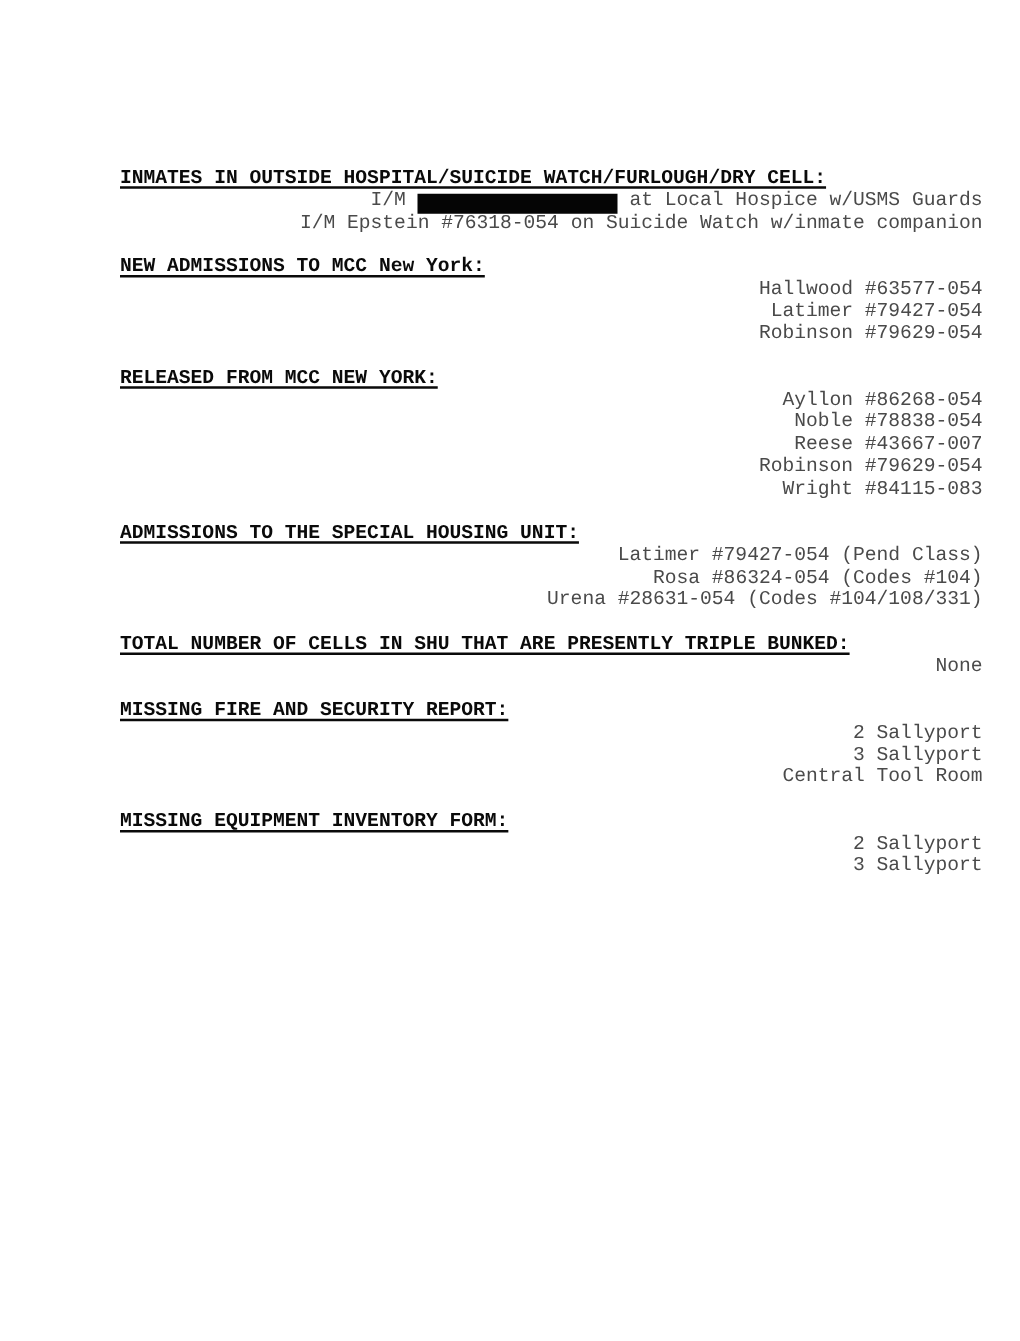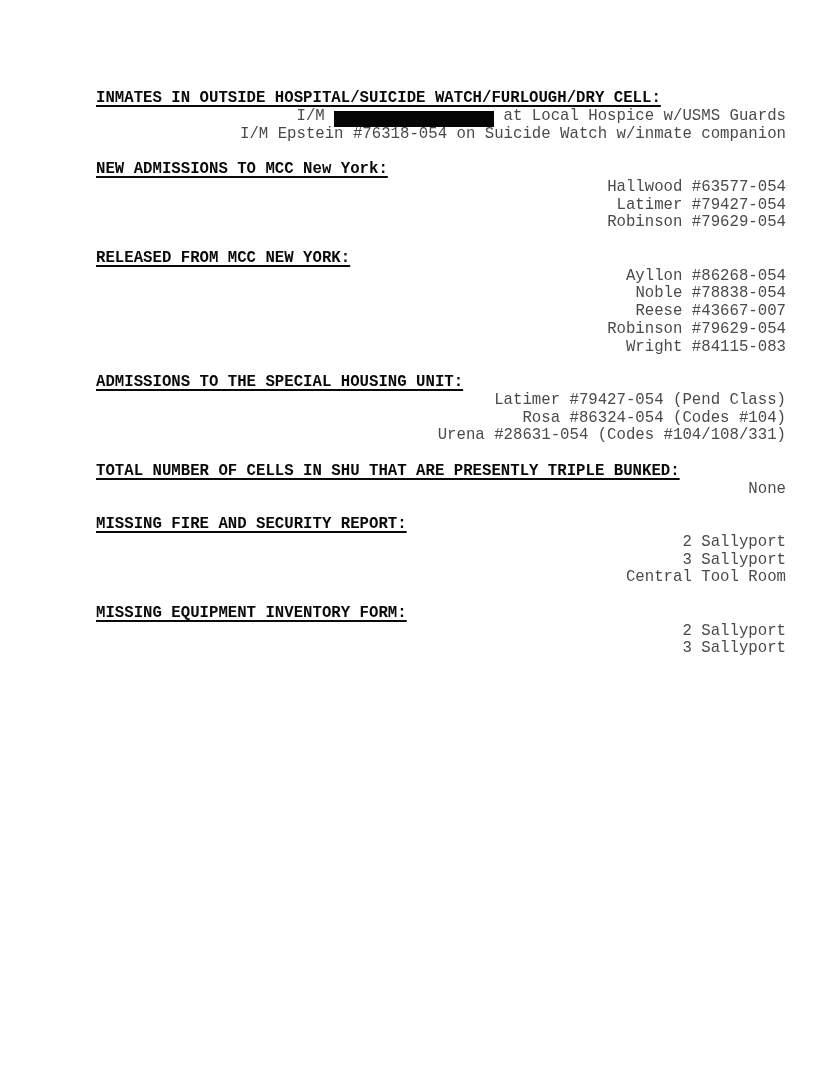--- a/index.html
+++ b/index.html
@@ -7,20 +7,21 @@
     padding: 0;
     background: #ffffff;
   }
   .page {
     position: relative;
     width: 816px;
     height: 782px;
     background: #ffffff;
     overflow: hidden;
     font-family: "Liberation Mono", "DejaVu Sans Mono", monospace;
+    margin-top: 44px;
   }
   .doc {
     position: absolute;
     left: 96px;
     top: 90px;
     width: 690px;
     font-size: 15.7px;
     line-height: 17.75px;
     color: #4a4a4a;
     white-space: pre;

